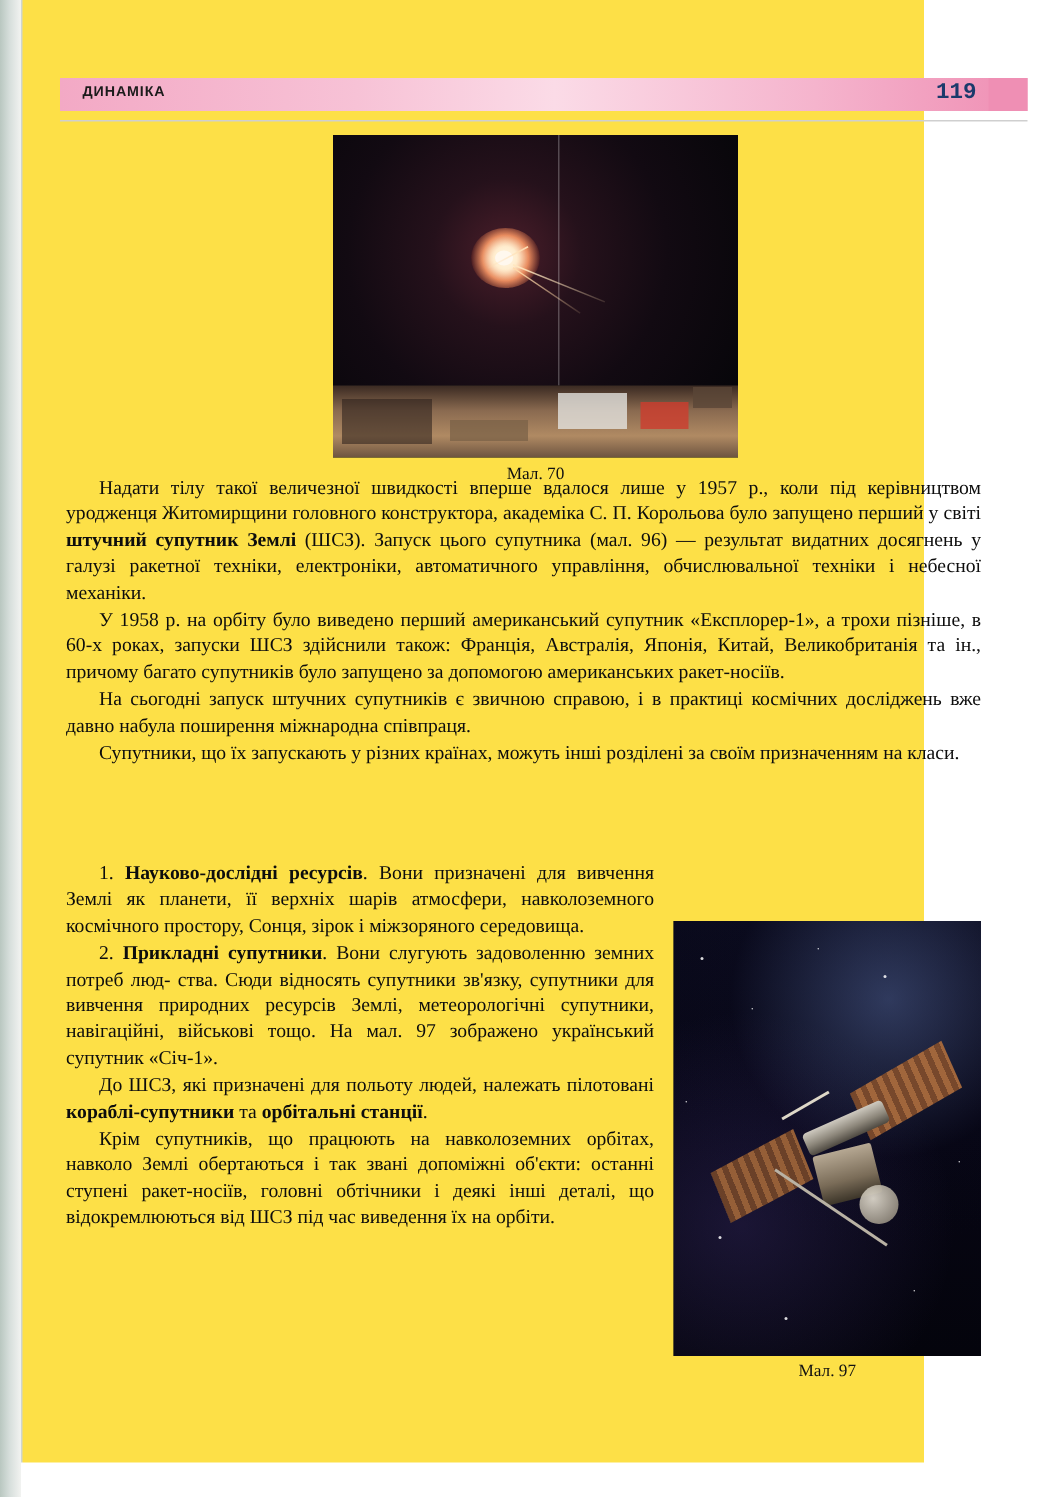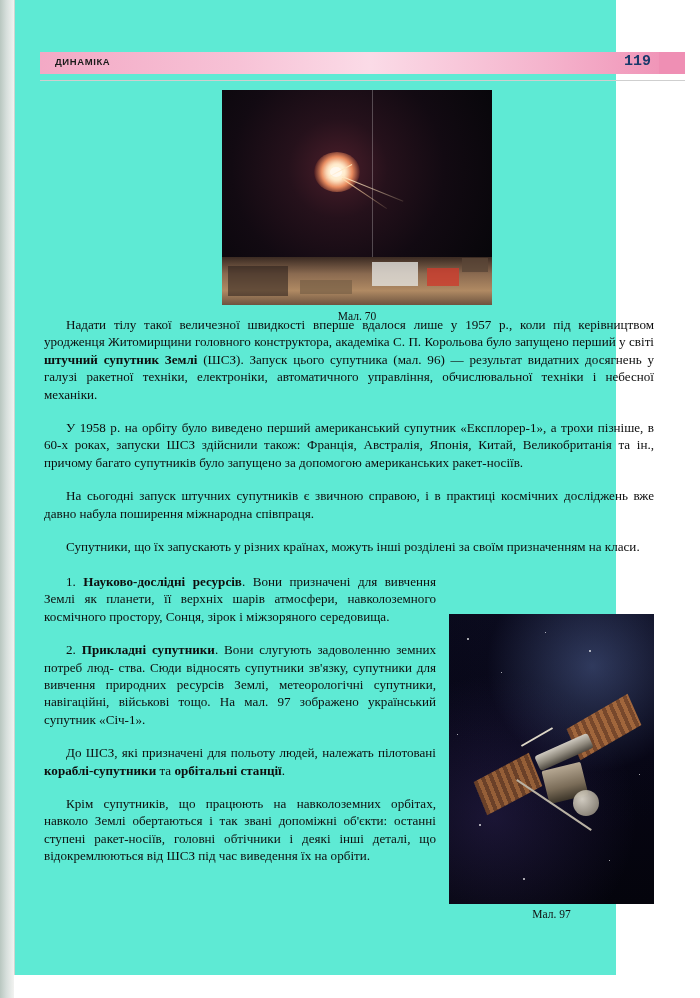--- a/index.html
+++ b/index.html
@@ -11,21 +11,21 @@
     width: 700px;
     height: 998px;
     position: relative;
     font-family: "Liberation Serif", serif;
     overflow: hidden;
   }
   .page {
     position: absolute;
     left: 0; top: 0;
     width: 616px; height: 998px;
-    background: #5eead4;
+    background: #fde047;
   }
   
   .binding {
     position: absolute;
     left: 0; top: 0;
     width: 14px; height: 998px;
     background: linear-gradient(to right, #b9c7c0 0%, #d6dedb 45%, #f2f3f1 100%);
   }
   .binding-line {
     position: absolute;
@@ -204,21 +204,21 @@
     width: 392px;
     font-size: 13.1px;
     line-height: 17.4px;
     color: #0d0d0d;
     text-align: justify;
   }
   p {
     margin: 0 0 0 0;
     text-indent: 22px;
   }
-  p + p { margin-top: 16px; }
+  p + p { margin-top: 1px; }
   b { font-weight: bold; }
 
   
   .fig97 {
     position: absolute;
     left: 449px; top: 614px;
     width: 205px; height: 290px;
     background: #05040c;
     overflow: hidden;
   }

